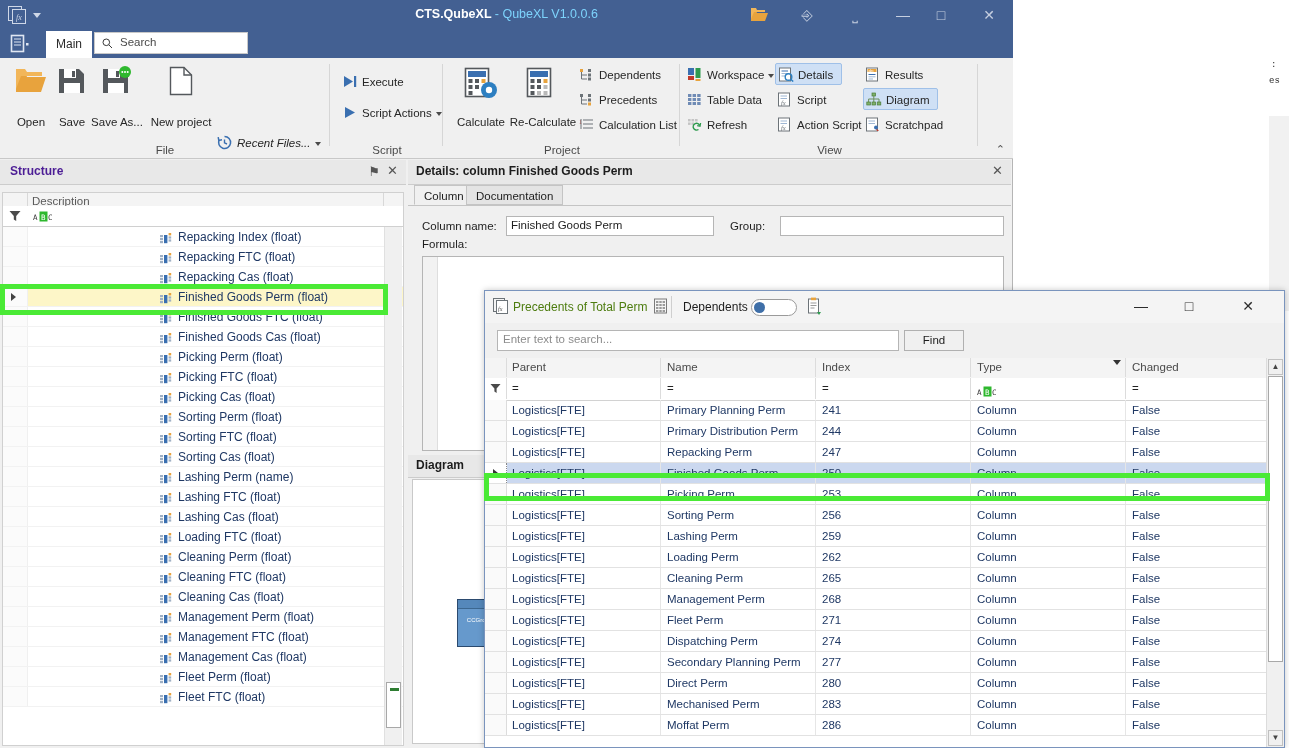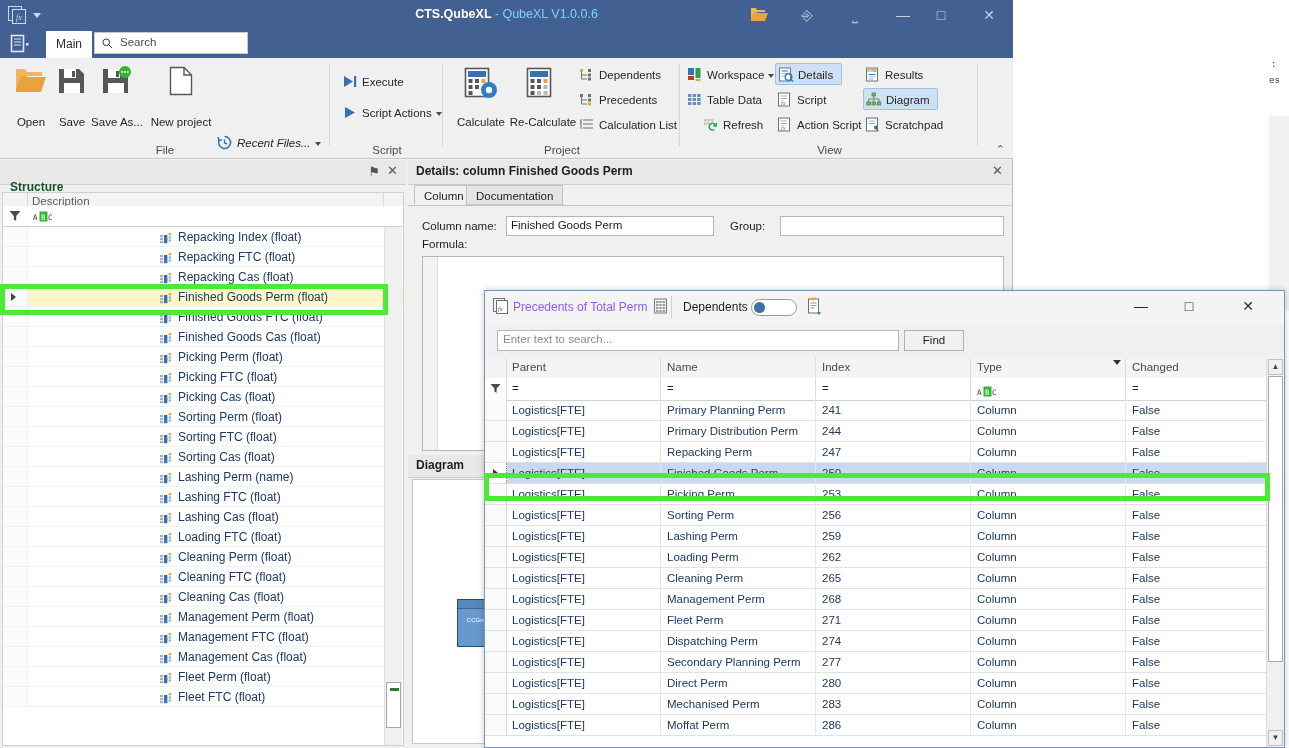--- a/index.html
+++ b/index.html
@@ -122,21 +122,21 @@
   
   #structure-panel{
     position:absolute;left:0;top:160px;width:406px;height:588px;
     background:#f0f0f0;box-sizing:border-box;
   }
   #structure-hdr{
     position:absolute;left:0;top:0;width:406px;height:24px;background:#e8e8e8;
     border-bottom:1px solid #cccccc;
   }
   #structure-title{
-    position:absolute;left:10px;top:20px;font-size:12px;font-weight:bold;color:#14532d;
+    position:absolute;left:10px;top:4px;font-size:12px;font-weight:bold;color:#4c1d95;
   }
   #structure-pin{position:absolute;right:26px;top:4px;font-size:13px;color:#555;}
   #structure-close{position:absolute;right:8px;top:3px;font-size:13px;color:#555;}
   #grid-colhdr{
     position:absolute;left:2px;top:32px;width:402px;height:21px;
     background:#f4f4f4;border:1px solid #d0d0d0;box-sizing:border-box;
   }
   #grid-colhdr .cell-indicator{
     position:absolute;left:0;top:0;width:24px;height:19px;border-right:1px solid #d8d8d8;
   }
@@ -279,21 +279,21 @@
   #precedents-dialog{
     position:absolute;left:484px;top:290px;width:801px;height:458px;
     background:#f0f0f0;border:1px solid #7a94bd;box-sizing:border-box;
     box-shadow:0 0 6px rgba(0,0,0,0.22);
   }
   #dlg-titlebar{
     position:absolute;left:0;top:0;width:799px;height:32px;background:#f4f4f4;
     border-bottom:1px solid #dcdcdc;
   }
   #dlg-icon{position:absolute;left:8px;top:7px;}
-  #dlg-title{position:absolute;left:28px;top:9px;font-size:12px;color:#8b5cf6;white-space:nowrap;}
+  #dlg-title{position:absolute;left:28px;top:9px;font-size:12px;color:#4d7c0f;white-space:nowrap;}
   #dlg-grid-icon{position:absolute;left:168px;top:7px;}
   #dlg-divider{position:absolute;left:186px;top:5px;width:1px;height:22px;background:#cfcfcf;}
   #dlg-dep-lbl{position:absolute;left:198px;top:9px;font-size:12px;}
   #dep-toggle{
     position:absolute;left:266px;top:8px;width:46px;height:17px;border-radius:9px;
     background:#ffffff;border:1px solid #9a9a9a;box-sizing:border-box;cursor:default;
   }
   #dep-toggle .knob{
     position:absolute;left:2px;top:2px;width:11px;height:11px;border-radius:50%;
     background:#3f6fa8;
@@ -634,21 +634,21 @@
                 <rect x="5.6" y="6" width="3.4" height="3"></rect>
                 <rect x="10.2" y="6" width="3.4" height="3"></rect>
               <rect x="1" y="10" width="3.4" height="3"></rect>
                 <rect x="5.6" y="10" width="3.4" height="3"></rect>
                 <rect x="10.2" y="10" width="3.4" height="3"></rect>
             </g>
           </svg>
         </span>
         <span>Table Data</span>
       </div>
-      <div class="sm-btn" style="left:20px;top:56px;">
+      <div class="sm-btn" style="left:4px;top:56px;">
         <span class="ic">
           <svg width="16" height="15" viewBox="0 0 16 15">
             <g fill="#c4c4c4">
               <rect x="1" y="2" width="2.6" height="2.4"></rect>
                 <rect x="4.5" y="2" width="2.6" height="2.4"></rect>
                 <rect x="8" y="2" width="2.6" height="2.4"></rect>
               <rect x="1" y="5.5" width="2.6" height="2.4"></rect>
                 <rect x="4.5" y="5.5" width="2.6" height="2.4"></rect>
             </g>
             <path d="M11.5 12.5 A3.4 3.4 0 1 1 12.8 8.6" fill="none" stroke="#2e9b4e" stroke-width="1.4"></path>

